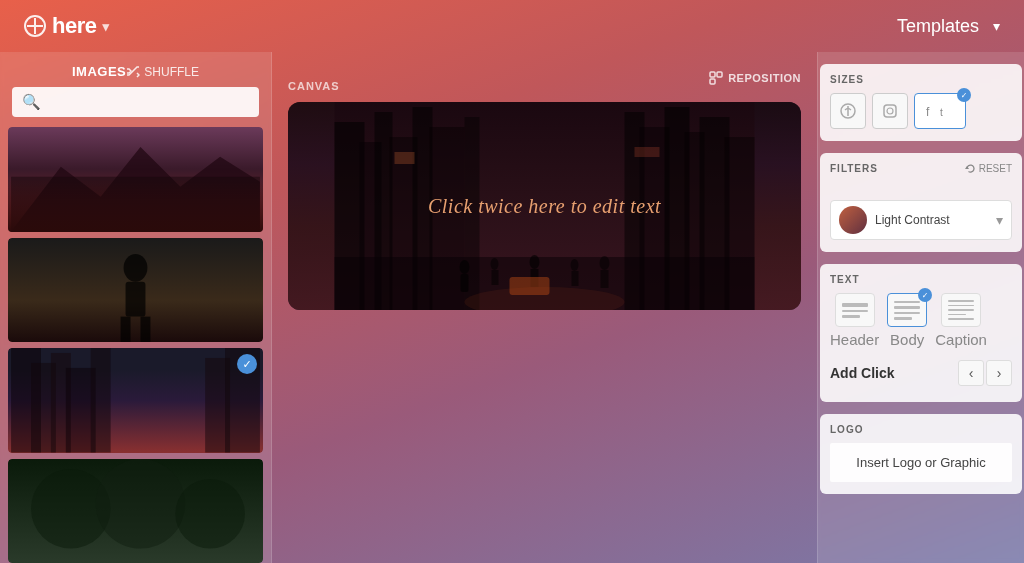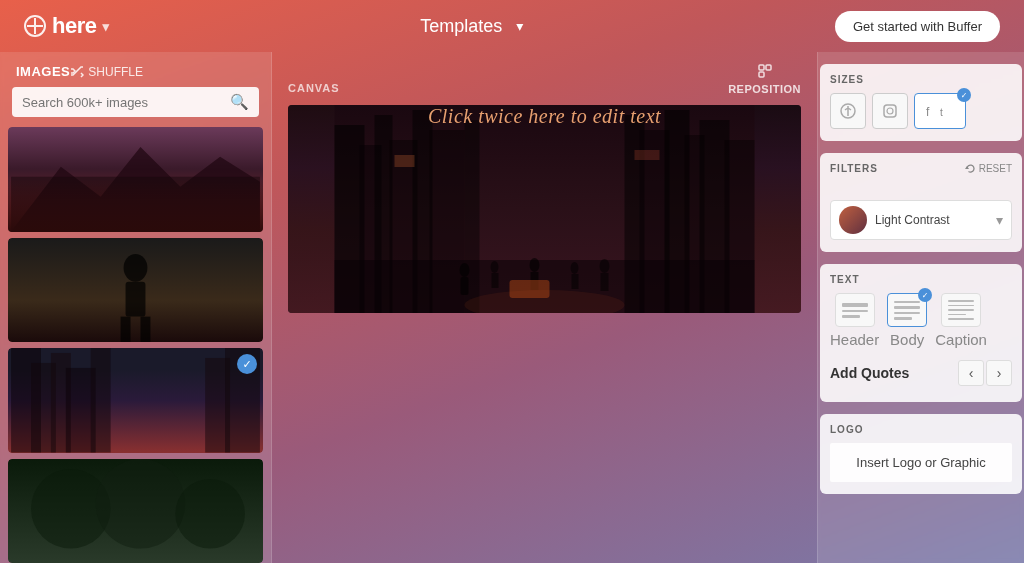--- a/index.html
+++ b/index.html
@@ -75,21 +75,21 @@
       background: rgba(255,255,255,0.12);
       backdrop-filter: blur(2px);
       display: flex;
       flex-direction: column;
       border-right: 1px solid rgba(255,255,255,0.15);
     }
 
     .left-panel-header {
       display: flex;
       align-items: center;
-      justify-content: flex-start;
+      justify-content: center;
       padding: 12px 16px 8px;
       border-radius: 8px;
     }
 
     .left-panel-title {
       color: #fff;
       font-size: 13px;
       font-weight: 600;
       letter-spacing: 0.5px;
       text-transform: uppercase;
@@ -209,31 +209,31 @@
 
     .reposition-btn {
       display: flex;
       align-items: center;
       gap: 5px;
       color: rgba(255,255,255,0.8);
       font-size: 11px;
       font-weight: 600;
       letter-spacing: 0.5px;
       cursor: pointer;
-      flex-direction: column;
     }
 
     .canvas-area {
       width: 100%;
       flex: 1;
       background: linear-gradient(160deg, #3a1a1a 0%, #1a1020 40%, #2a1a2a 100%);
-      border-radius: 4px;
+      border-radius: 12px;
       overflow: hidden;
       position: relative;
       display: flex;
+      align-items: center;
       justify-content: center;
       max-height: 208px;
     }
 
     
     .canvas-bg {
       position: absolute;
       inset: 0;
       background: linear-gradient(180deg, #1a0a10 0%, #2a1020 30%, #3a1518 60%, #4a1a20 100%);
       opacity: 0.85;
@@ -520,42 +520,38 @@
     </svg>
     <span>here</span>
     <span style="color:#fff;font-size:13px;opacity:0.8">▾</span>
   </div>
 
   <div class="nav-center">
     <span>Templates</span>
     <span class="chevron">▾</span>
   </div>
 
-  <div class="nav-right">
-    <button>Get started with Buffer</button>
-  </div>
 </nav>
 
 <div class="main-layout">
 
   <aside class="left-panel">
     <div class="left-panel-header">
       <span class="left-panel-title">IMAGES</span>
       <div class="shuffle-btn">
         <svg width="14" height="14" viewBox="0 0 14 14" fill="none">
           <path d="M1 4h2l2 2-2 2H1" stroke="white" stroke-width="1.5" fill="none"></path>
           <path d="M1 10h2l8-8h2" stroke="white" stroke-width="1.5" fill="none"></path>
           <path d="M11 8l2 2-2 2" stroke="white" stroke-width="1.5" fill="none"></path>
         </svg>
         <span>SHUFFLE</span>
       </div>
     </div>
 
     <div class="search-bar">
-      <input type="text" placeholder="Search 600k+ images" style="">
       <span class="search-icon">🔍</span>
     </div>
 
     <div class="image-list">
 
       <div class="image-thumb">
         <div class="thumb-inner thumb-1">
           <svg width="100%" height="100%" viewBox="0 0 250 105" style="position:absolute;bottom:0;left:0">
             <polygon points="0,105 50,40 90,70 130,20 170,60 210,30 250,55 250,105" fill="rgba(30,5,15,0.7)"></polygon>
             <rect x="0" y="50" width="250" height="55" fill="rgba(20,5,10,0.5)"></rect>
@@ -751,21 +747,21 @@
               <div class="text-line full" style="height:1.5px"></div>
               <div class="text-line short" style="height:1.5px"></div>
               <div class="text-line full" style="height:1.5px"></div>
             </div>
           </div>
           <span class="text-option-label">Caption</span>
         </div>
       </div>
 
       <div class="add-quotes-row">
-        <span class="add-quotes-label">Add Quotes</span>
+        <span class="add-quotes-label">Add Click</span>
         <div class="quotes-nav">
           <div class="quotes-nav-btn">‹</div>
           <div class="quotes-nav-btn">›</div>
         </div>
       </div>
     </div>
 
     <div class="right-section">
       <div class="right-section-title">LOGO</div>
       <div class="logo-insert">

